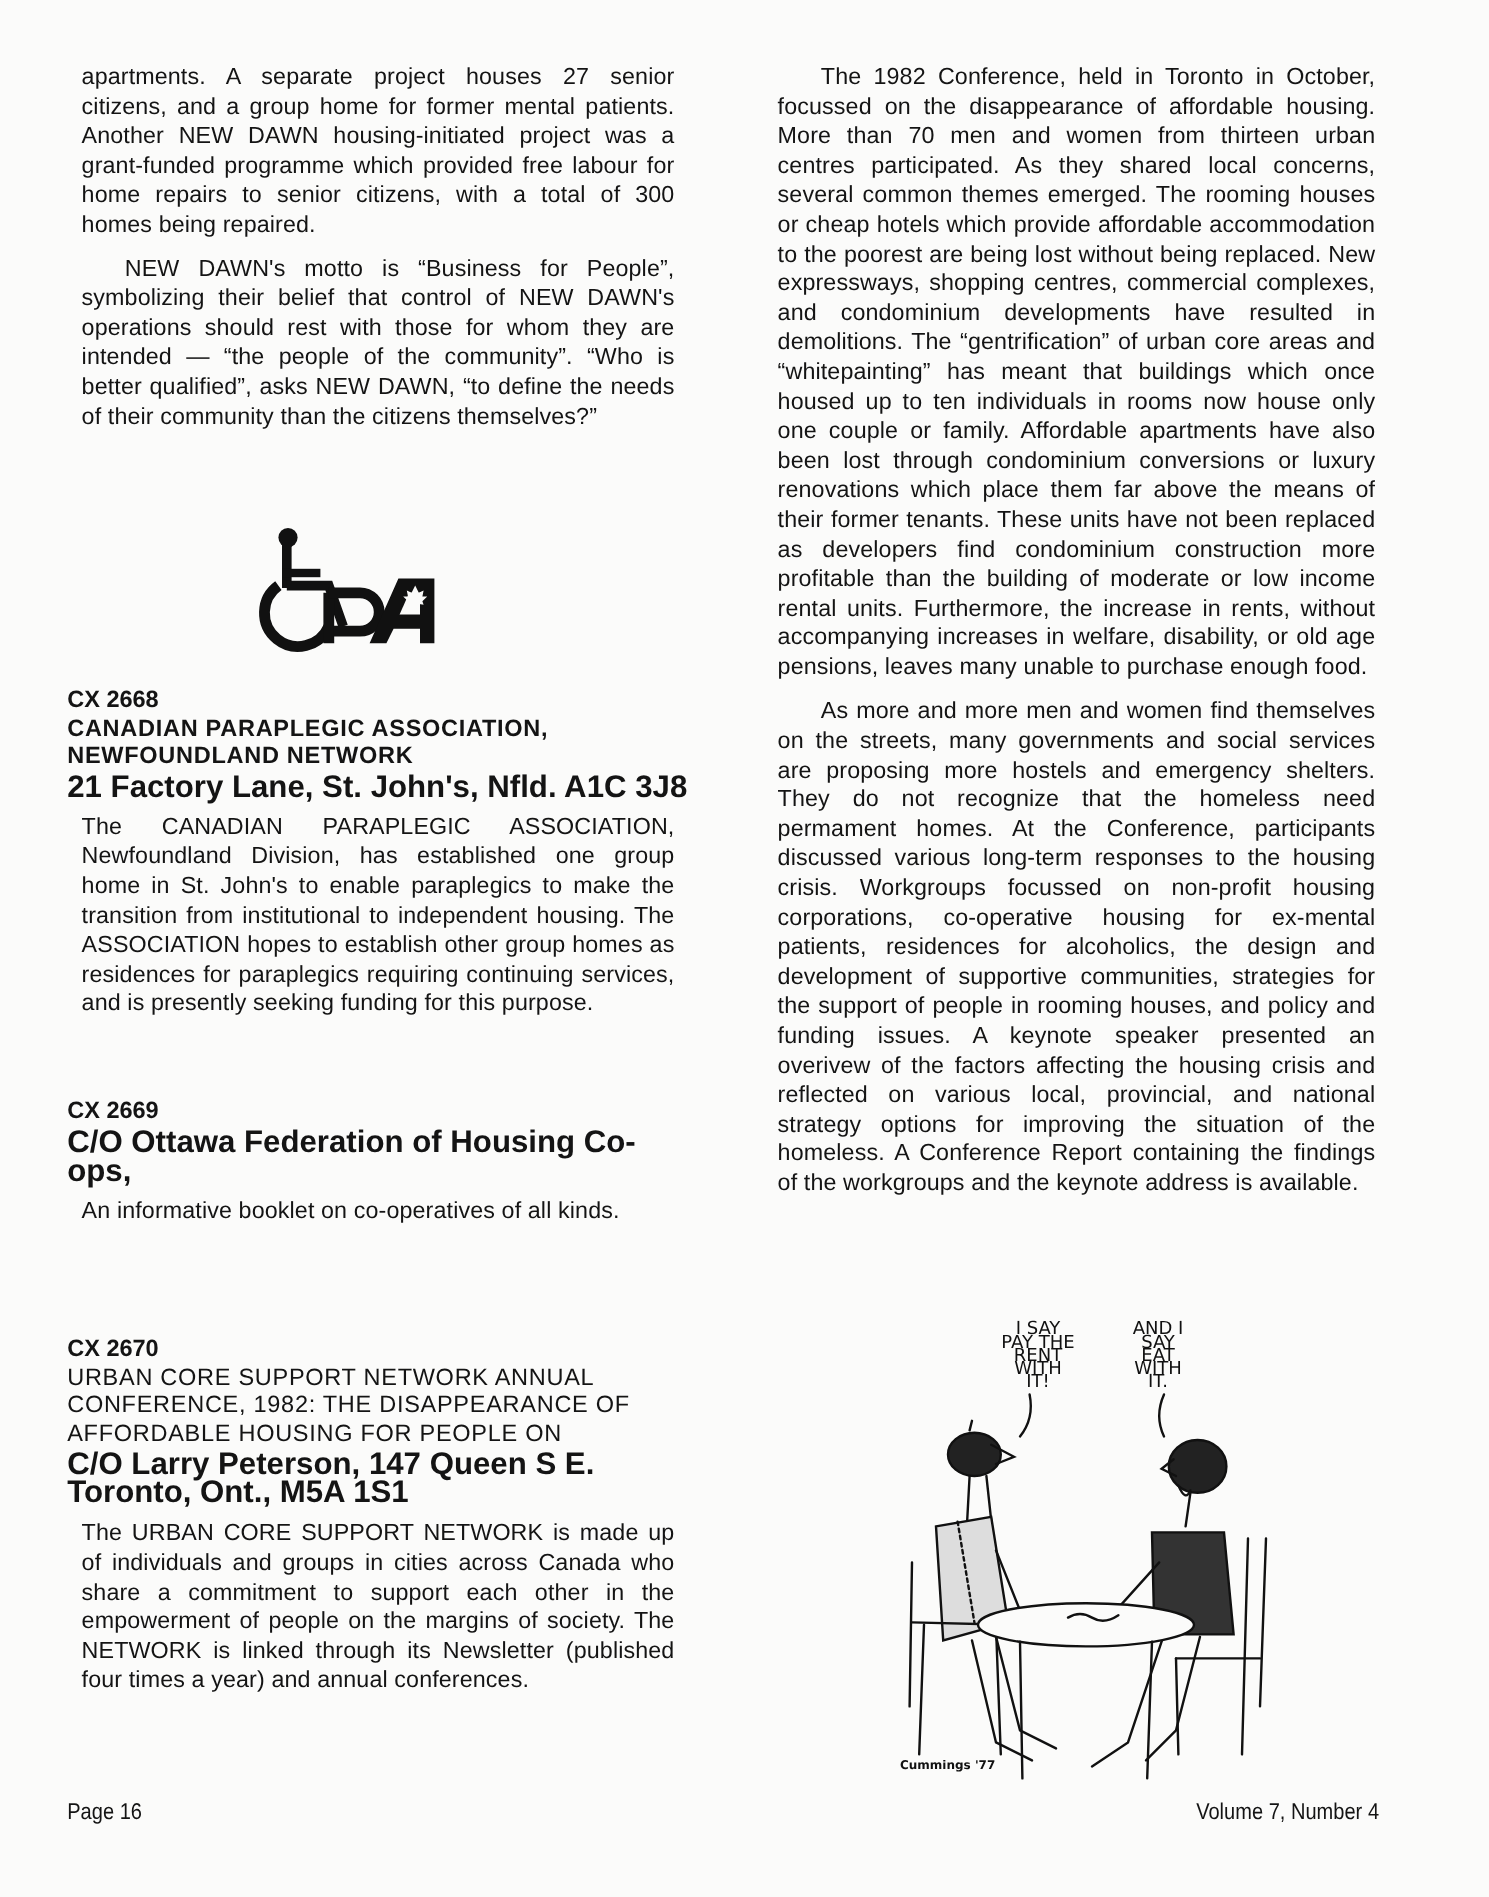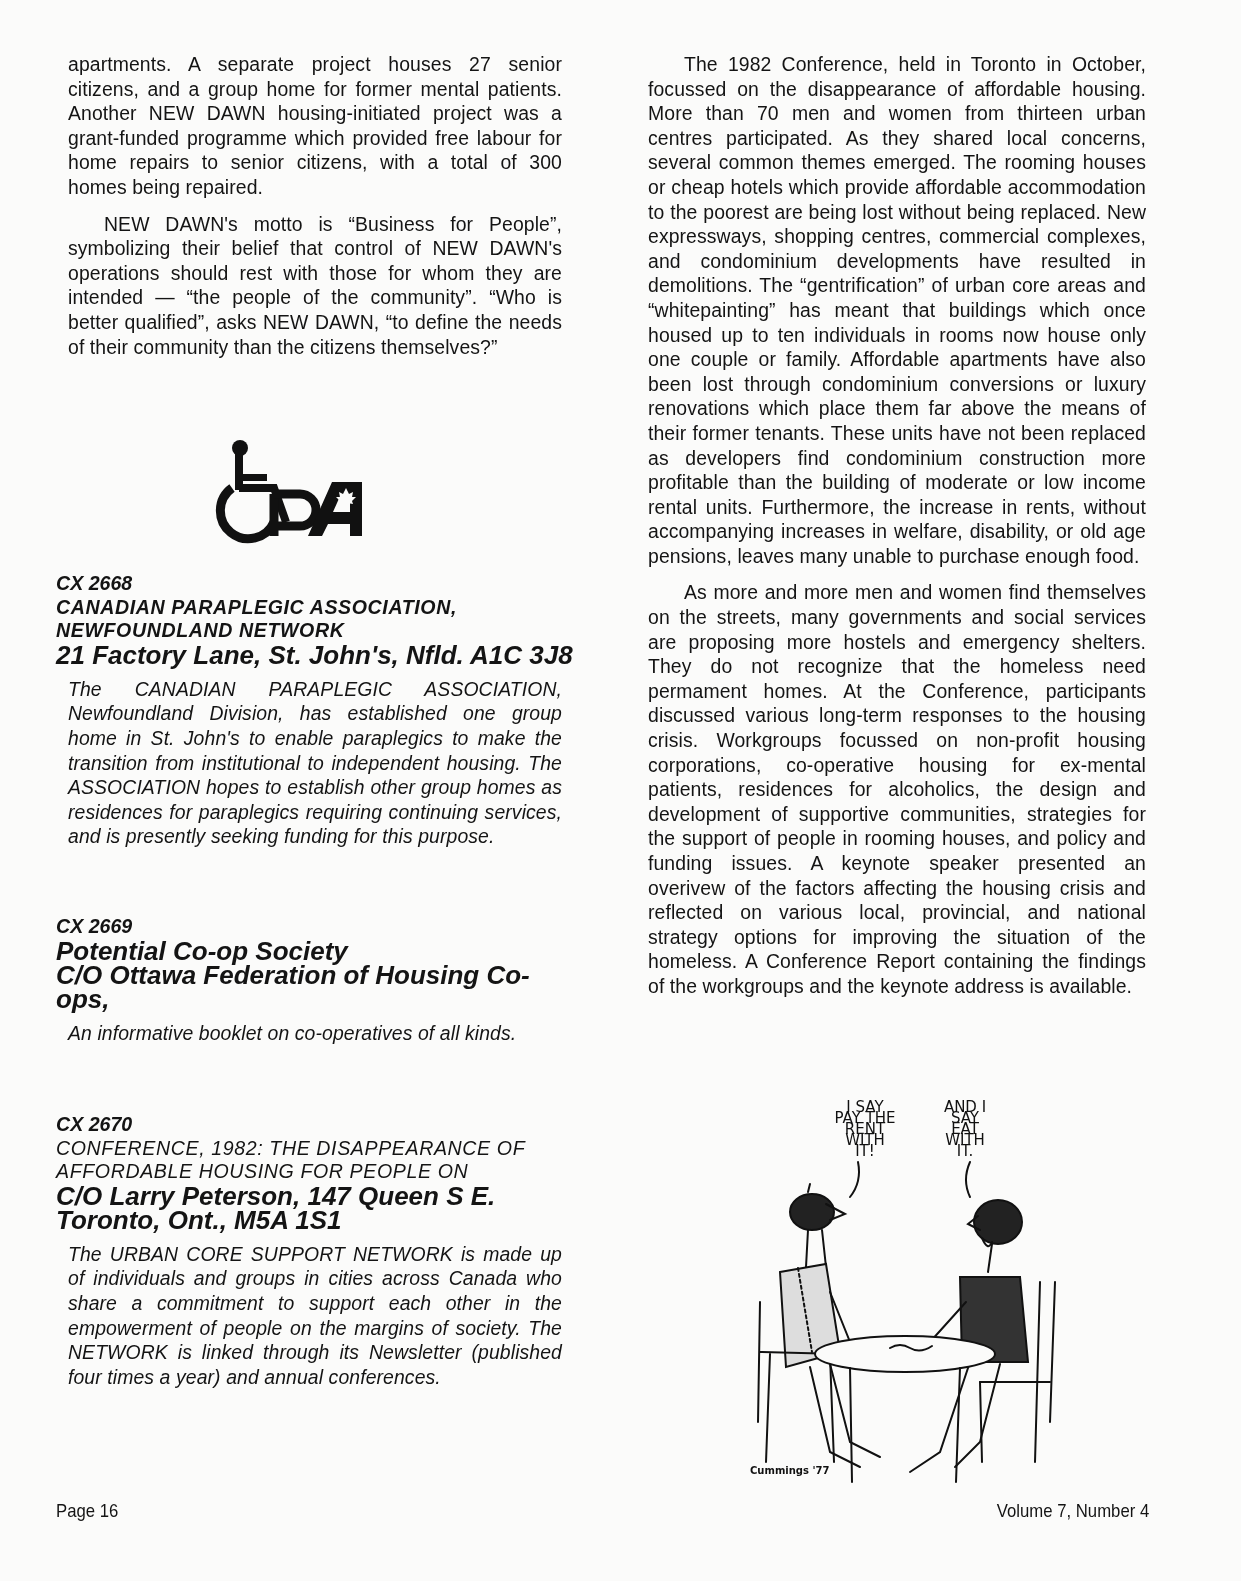--- a/index.html
+++ b/index.html
@@ -27,21 +27,20 @@
   .indent { text-indent: 36px; }
   .logo-wrap {
     position: absolute;
     left: 212px; top: 436px;
     width: 160px; height: 110px;
   }
   .entry {
     position: absolute;
     left: 56px;
     width: 518px;
-    font-style: italic;
   }
   .entry .heading {
     font-weight: bold;
     font-size: 19.6px;
     line-height: 23.6px;
     margin: 0;
   }
   .entry .heading.caps { font-weight: bold; letter-spacing: 0.6px; }
   .entry .address {
     font-weight: bold;
@@ -114,27 +113,27 @@
 <div class="entry" id="entry-2668">
   <p class="heading">CX 2668</p>
   <p class="heading caps">CANADIAN PARAPLEGIC ASSOCIATION,</p>
   <p class="heading caps">NEWFOUNDLAND NETWORK</p>
   <p class="address">21 Factory Lane, St. John's, Nfld.  A1C 3J8</p>
   <p class="body-text desc">The CANADIAN PARAPLEGIC ASSOCIATION, Newfoundland Division, has established one group home in St. John's to enable paraplegics to make the transition from institutional to independent housing. The ASSOCIATION hopes to establish other group homes as residences for paraplegics requiring continuing services, and is presently seeking funding for this purpose.</p>
 </div>
 
 <div class="entry" id="entry-2669">
   <p class="heading">CX 2669</p>
-  <p class="address">Potential Co-op Society</p>
   <p class="address">C/O Ottawa Federation of Housing Co-ops,</p>
   <p class="body-text desc">An informative booklet on co-operatives of all kinds.</p>
 </div>
 
 <div class="entry" id="entry-2670">
   <p class="heading">CX 2670</p>
+  <p class="heading caps" style="font-weight:normal">URBAN CORE SUPPORT NETWORK ANNUAL</p>
   <p class="heading caps" style="font-weight:normal">CONFERENCE, 1982:  THE DISAPPEARANCE OF</p>
   <p class="heading caps" style="font-weight:normal">AFFORDABLE HOUSING FOR PEOPLE ON</p>
   <p class="address">C/O Larry Peterson, 147 Queen S E.</p>
   <p class="address">Toronto, Ont.,  M5A 1S1</p>
   <p class="body-text desc">The URBAN CORE SUPPORT NETWORK is made up of individuals and groups in cities across Canada who share a commitment to support each other in the empowerment of people on the margins of society. The NETWORK is linked through its Newsletter (published four times a year) and annual conferences.</p>
 </div>
 
 <div class="col col-right">
   <p class="body-text indent">The 1982 Conference, held in Toronto in October, focussed on the disappearance of affordable housing. More than 70 men and women from thirteen urban centres participated. As they shared local concerns, several common themes emerged. The rooming houses or cheap hotels which provide affordable accommodation to the poorest are being lost without being replaced. New expressways, shopping centres, commercial complexes, and condominium developments have resulted in demolitions. The “gentrification” of urban core areas and “whitepainting” has meant that buildings which once housed up to ten individuals in rooms now house only one couple or family. Affordable apartments have also been lost through condominium conversions or luxury renovations which place them far above the means of their former tenants. These units have not been replaced as developers find condominium construction more profitable than the building of moderate or low income rental units. Furthermore, the increase in rents, without accompanying increases in welfare, disability, or old age pensions, leaves many unable to purchase enough food.</p>
   <p class="body-text indent">As more and more men and women find themselves on the streets, many governments and social services are proposing more hostels and emergency shelters. They do not recognize that the homeless need permament homes. At the Conference, participants discussed various long-term responses to the housing crisis. Workgroups focussed on non-profit housing corporations, co-operative housing for ex-mental patients, residences for alcoholics, the design and development of supportive communities, strategies for the support of people in rooming houses, and policy and funding issues. A keynote speaker presented an overivew of the factors affecting the housing crisis and reflected on various local, provincial, and national strategy options for improving the situation of the homeless. A Conference Report containing the findings of the workgroups and the keynote address is available.</p>

